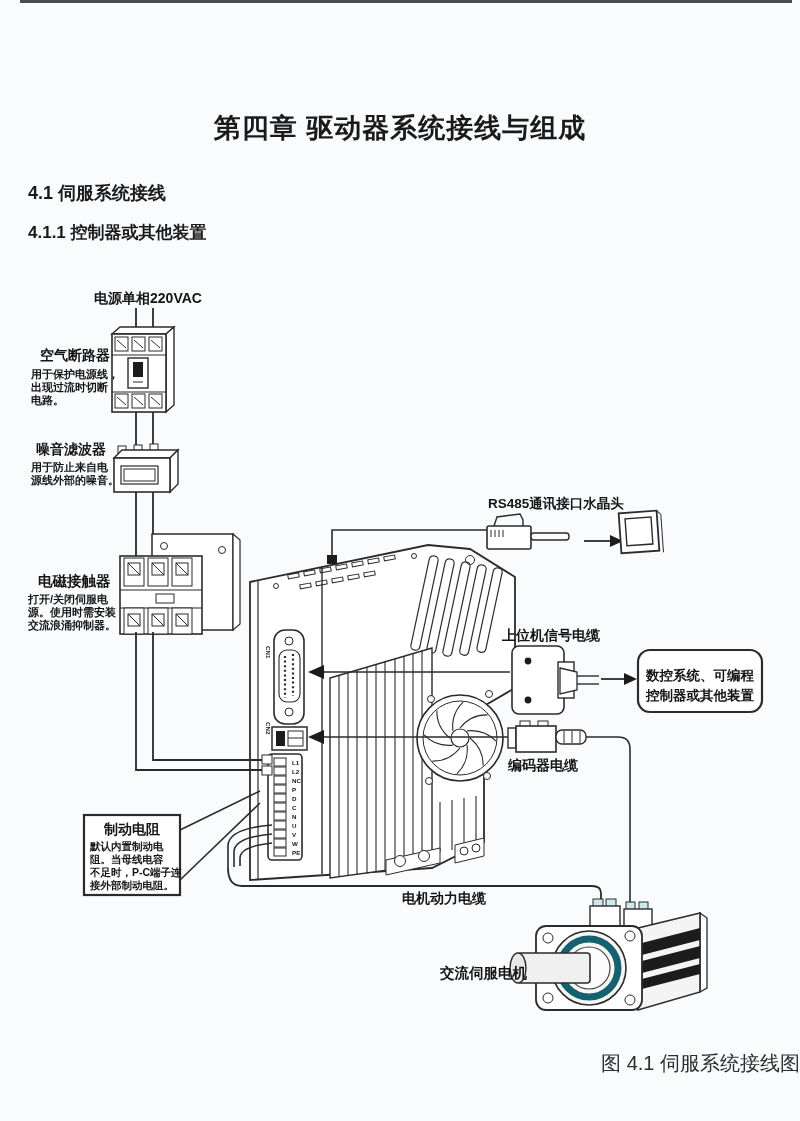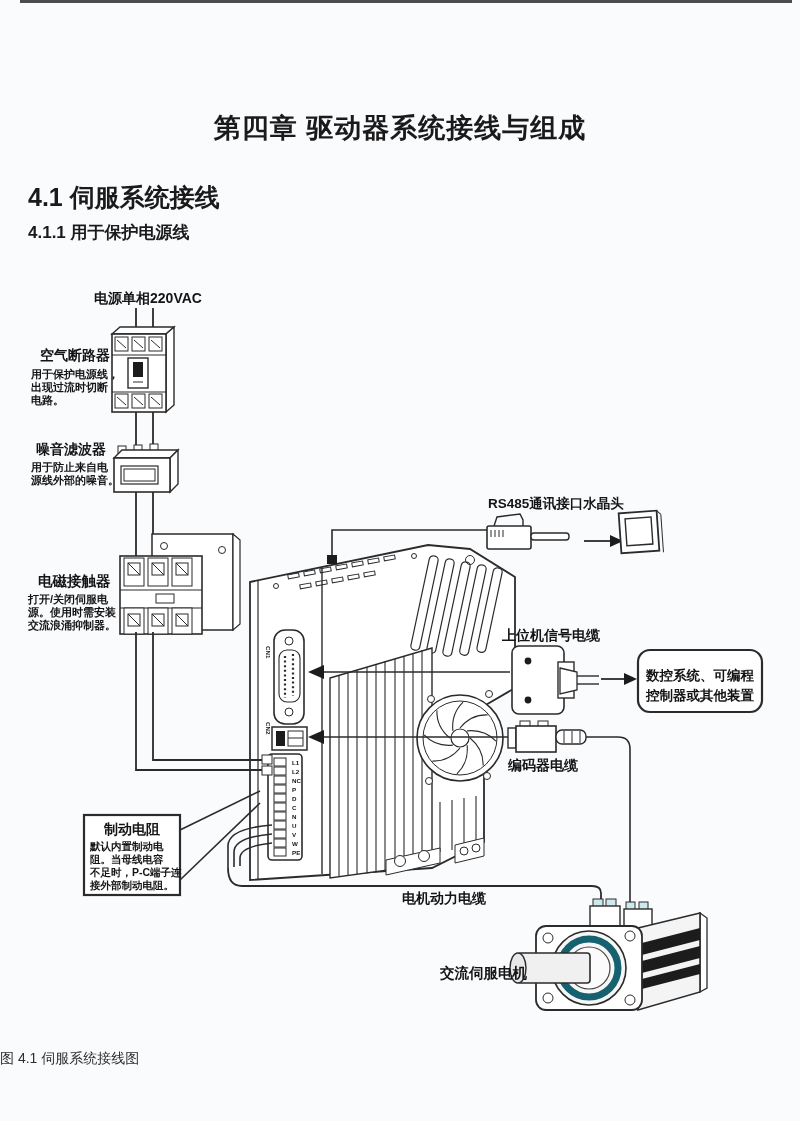--- a/index.html
+++ b/index.html
@@ -9,25 +9,25 @@
     font-family:"Liberation Sans","DejaVu Sans",sans-serif;
     color:#1a1a1a;
     overflow:hidden;
   }
   .page{position:relative;width:800px;height:1121px;}
   .top-strip{position:absolute;left:20px;top:0;width:772px;height:3px;background:#4d4d4d;}
   .chapter-title{
     position:absolute;left:0;top:94px;width:100%;
     text-align:center;font-size:27px;font-weight:700;letter-spacing:1px;margin-top:16px;
   }
-  .section-heading{position:absolute;left:28px;top:181px;font-size:25px;font-weight:700;}
+  .section-heading{position:absolute;left:28px;top:181px;font-size:18px;font-weight:700;}
   .subsection-heading{position:absolute;left:28px;top:221px;font-size:17px;font-weight:700;}
   .figure-caption{
     position:absolute;left:0;top:1050px;width:100%;
-    text-align:left;font-size:14px;color:#2e2e2e;
+    text-align:right;font-size:20px;color:#2e2e2e;
   }
   svg.diagram{position:absolute;left:0;top:0;}
   svg text{fill:#141414;font-weight:700;font-family:"Liberation Sans","DejaVu Sans",sans-serif;}
   svg text.t14{font-size:14px;}
   svg text.t145{font-size:14.5px;}
   svg text.t135{font-size:13.5px;}
   svg text.t11{font-size:11px;}
   svg text.t105{font-size:10.5px;}
   svg text.tiny{font-size:6.2px;}
   .ln{stroke:#2b2b2b;fill:none;}
@@ -36,21 +36,21 @@
   .dark{fill:#1c1c1c;stroke:none;}
 </style>
 </head>
 <body>
 
 <div class="page">
   <div class="top-strip"></div>
 
   <div class="chapter-title">第四章 驱动器系统接线与组成</div>
   <div class="section-heading">4.1 伺服系统接线</div>
-  <div class="subsection-heading">4.1.1 用于保护电源线</div>
+  <div class="subsection-heading">4.1.1 控制器或其他装置</div>
 
   <svg class="diagram" width="800" height="1121" viewBox="0 0 800 1121">
 
     <g>
       <path class="ln" stroke-width="1.8" d="M136,308 V336 M153,308 V336"></path>
       <path class="ln" stroke-width="1.8" d="M136,410 V458 M153,410 V458"></path>
       <path class="ln" stroke-width="1.8" d="M136,488 V562 M153,488 V562"></path>
     </g>
 
     <text class="t14" text-anchor="middle" x="148" y="303">电源单相220VAC</text>

